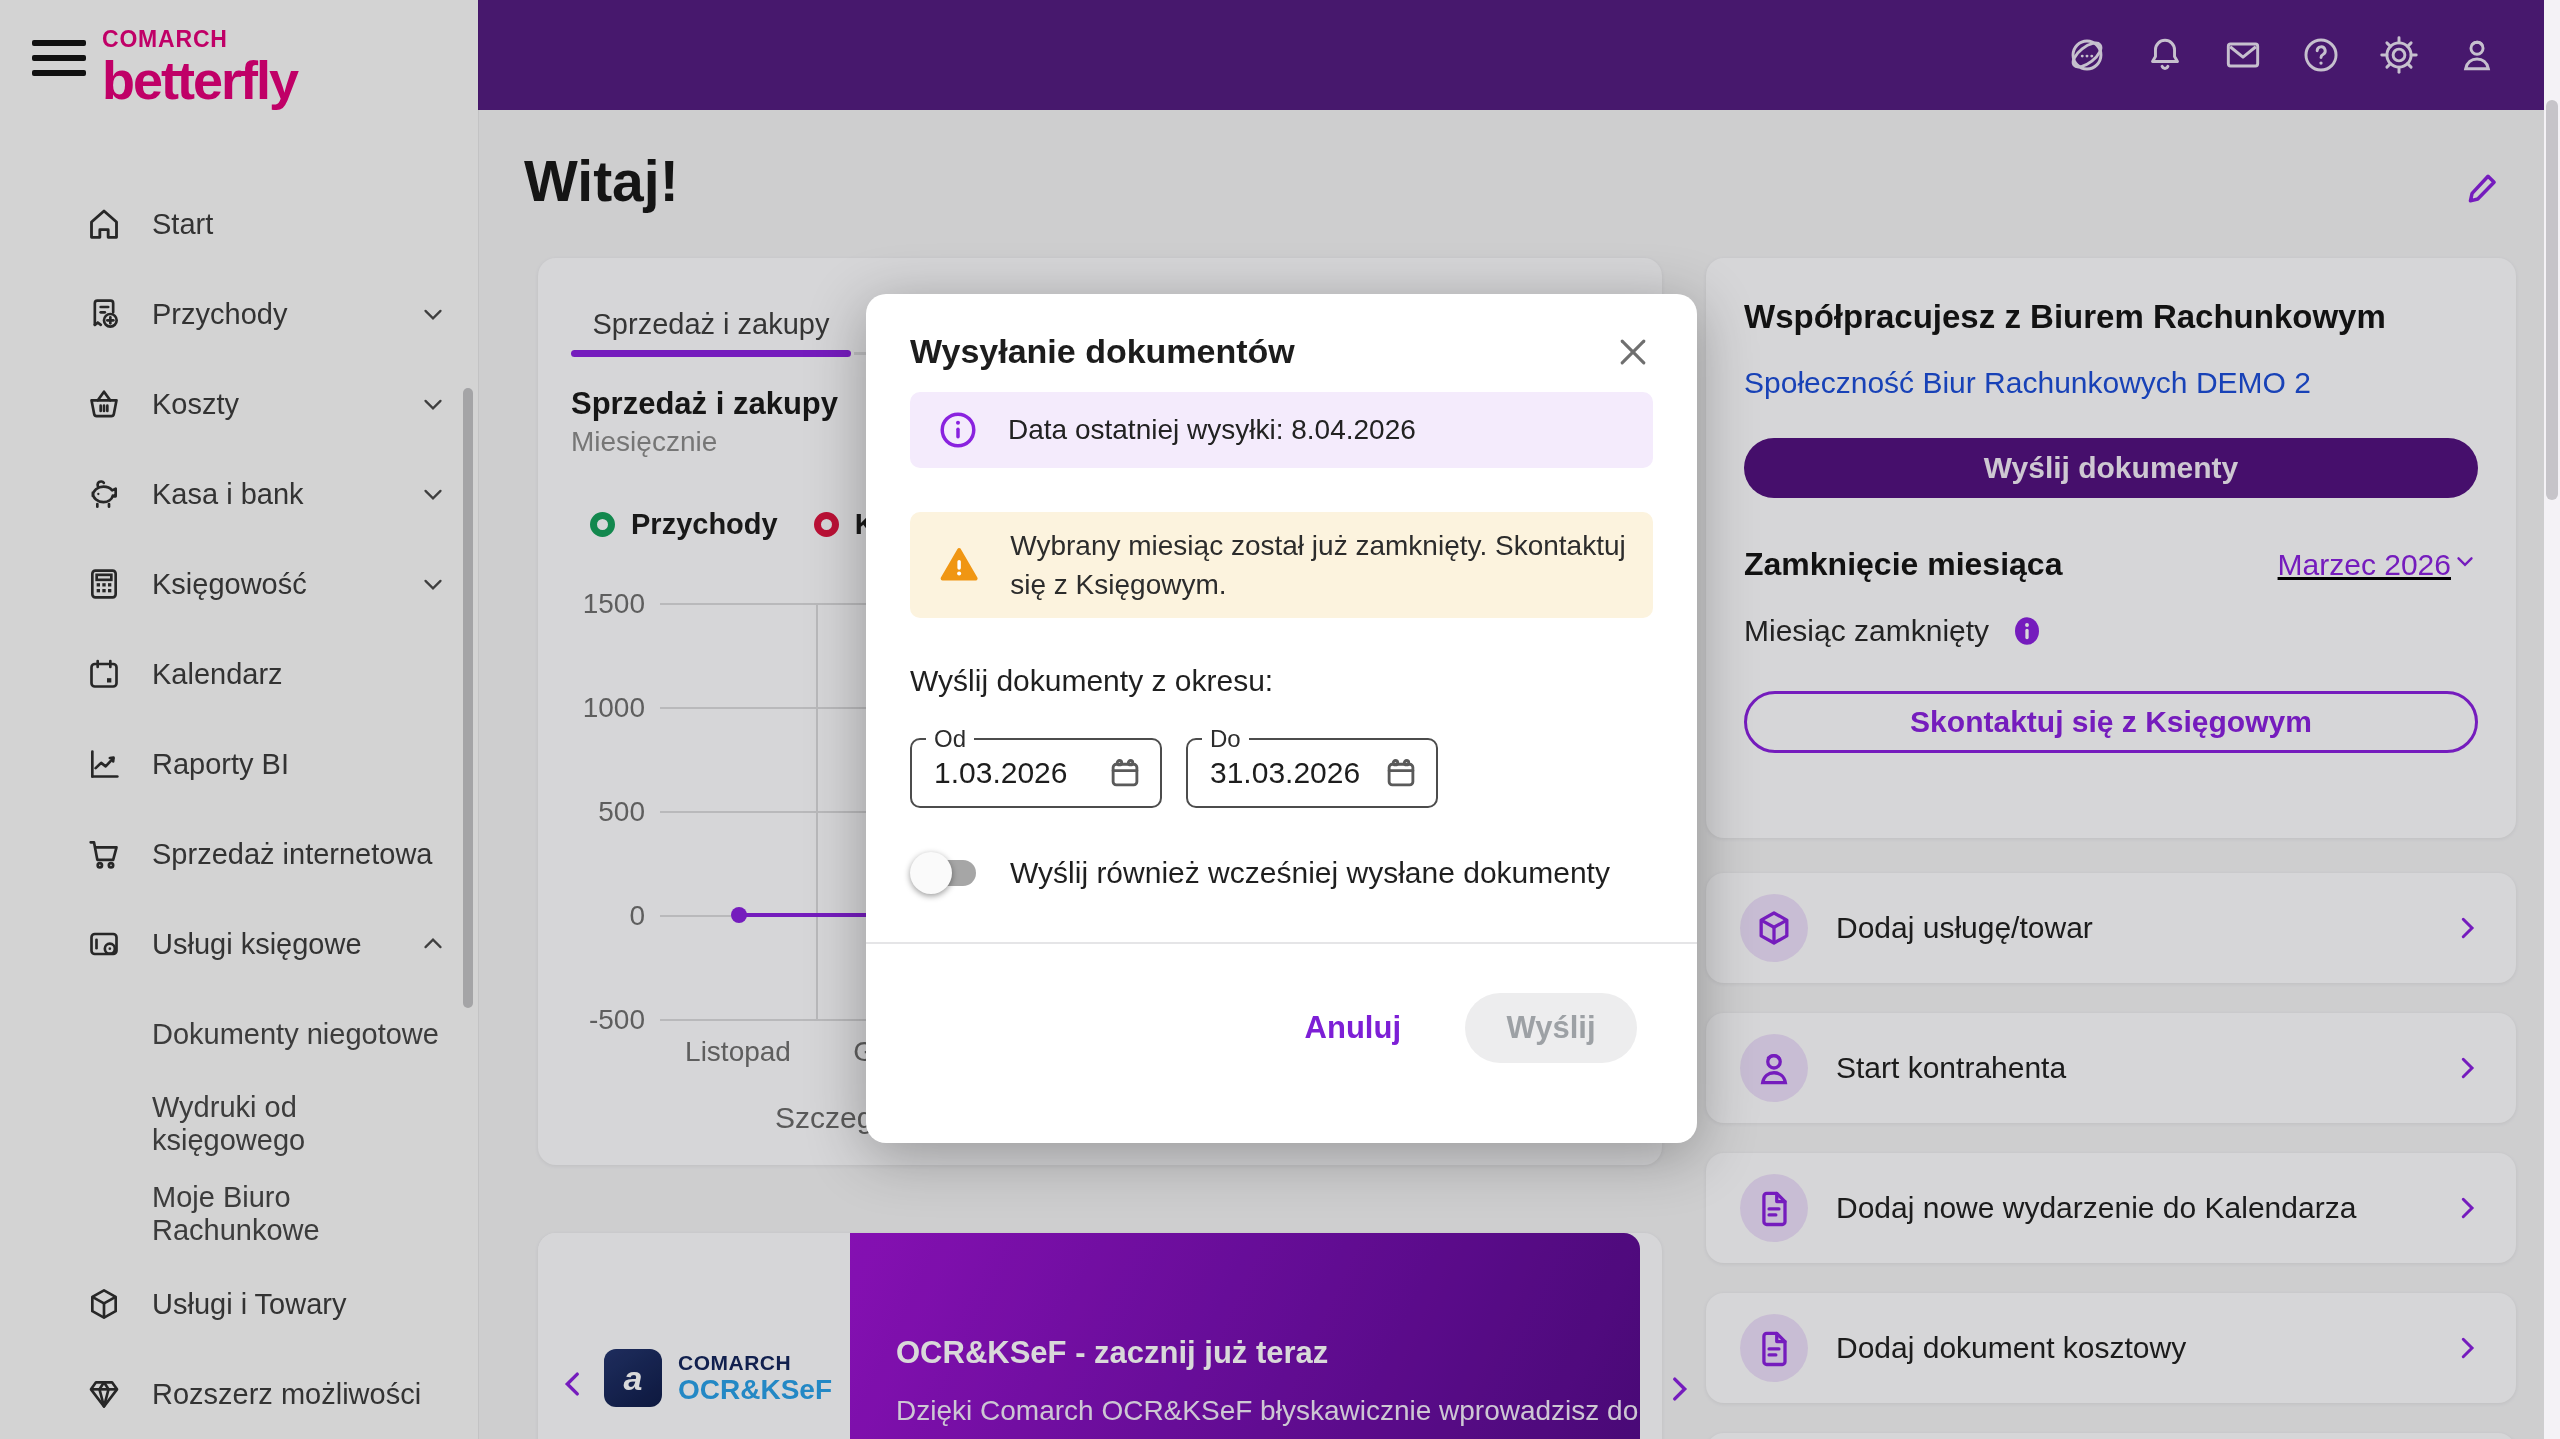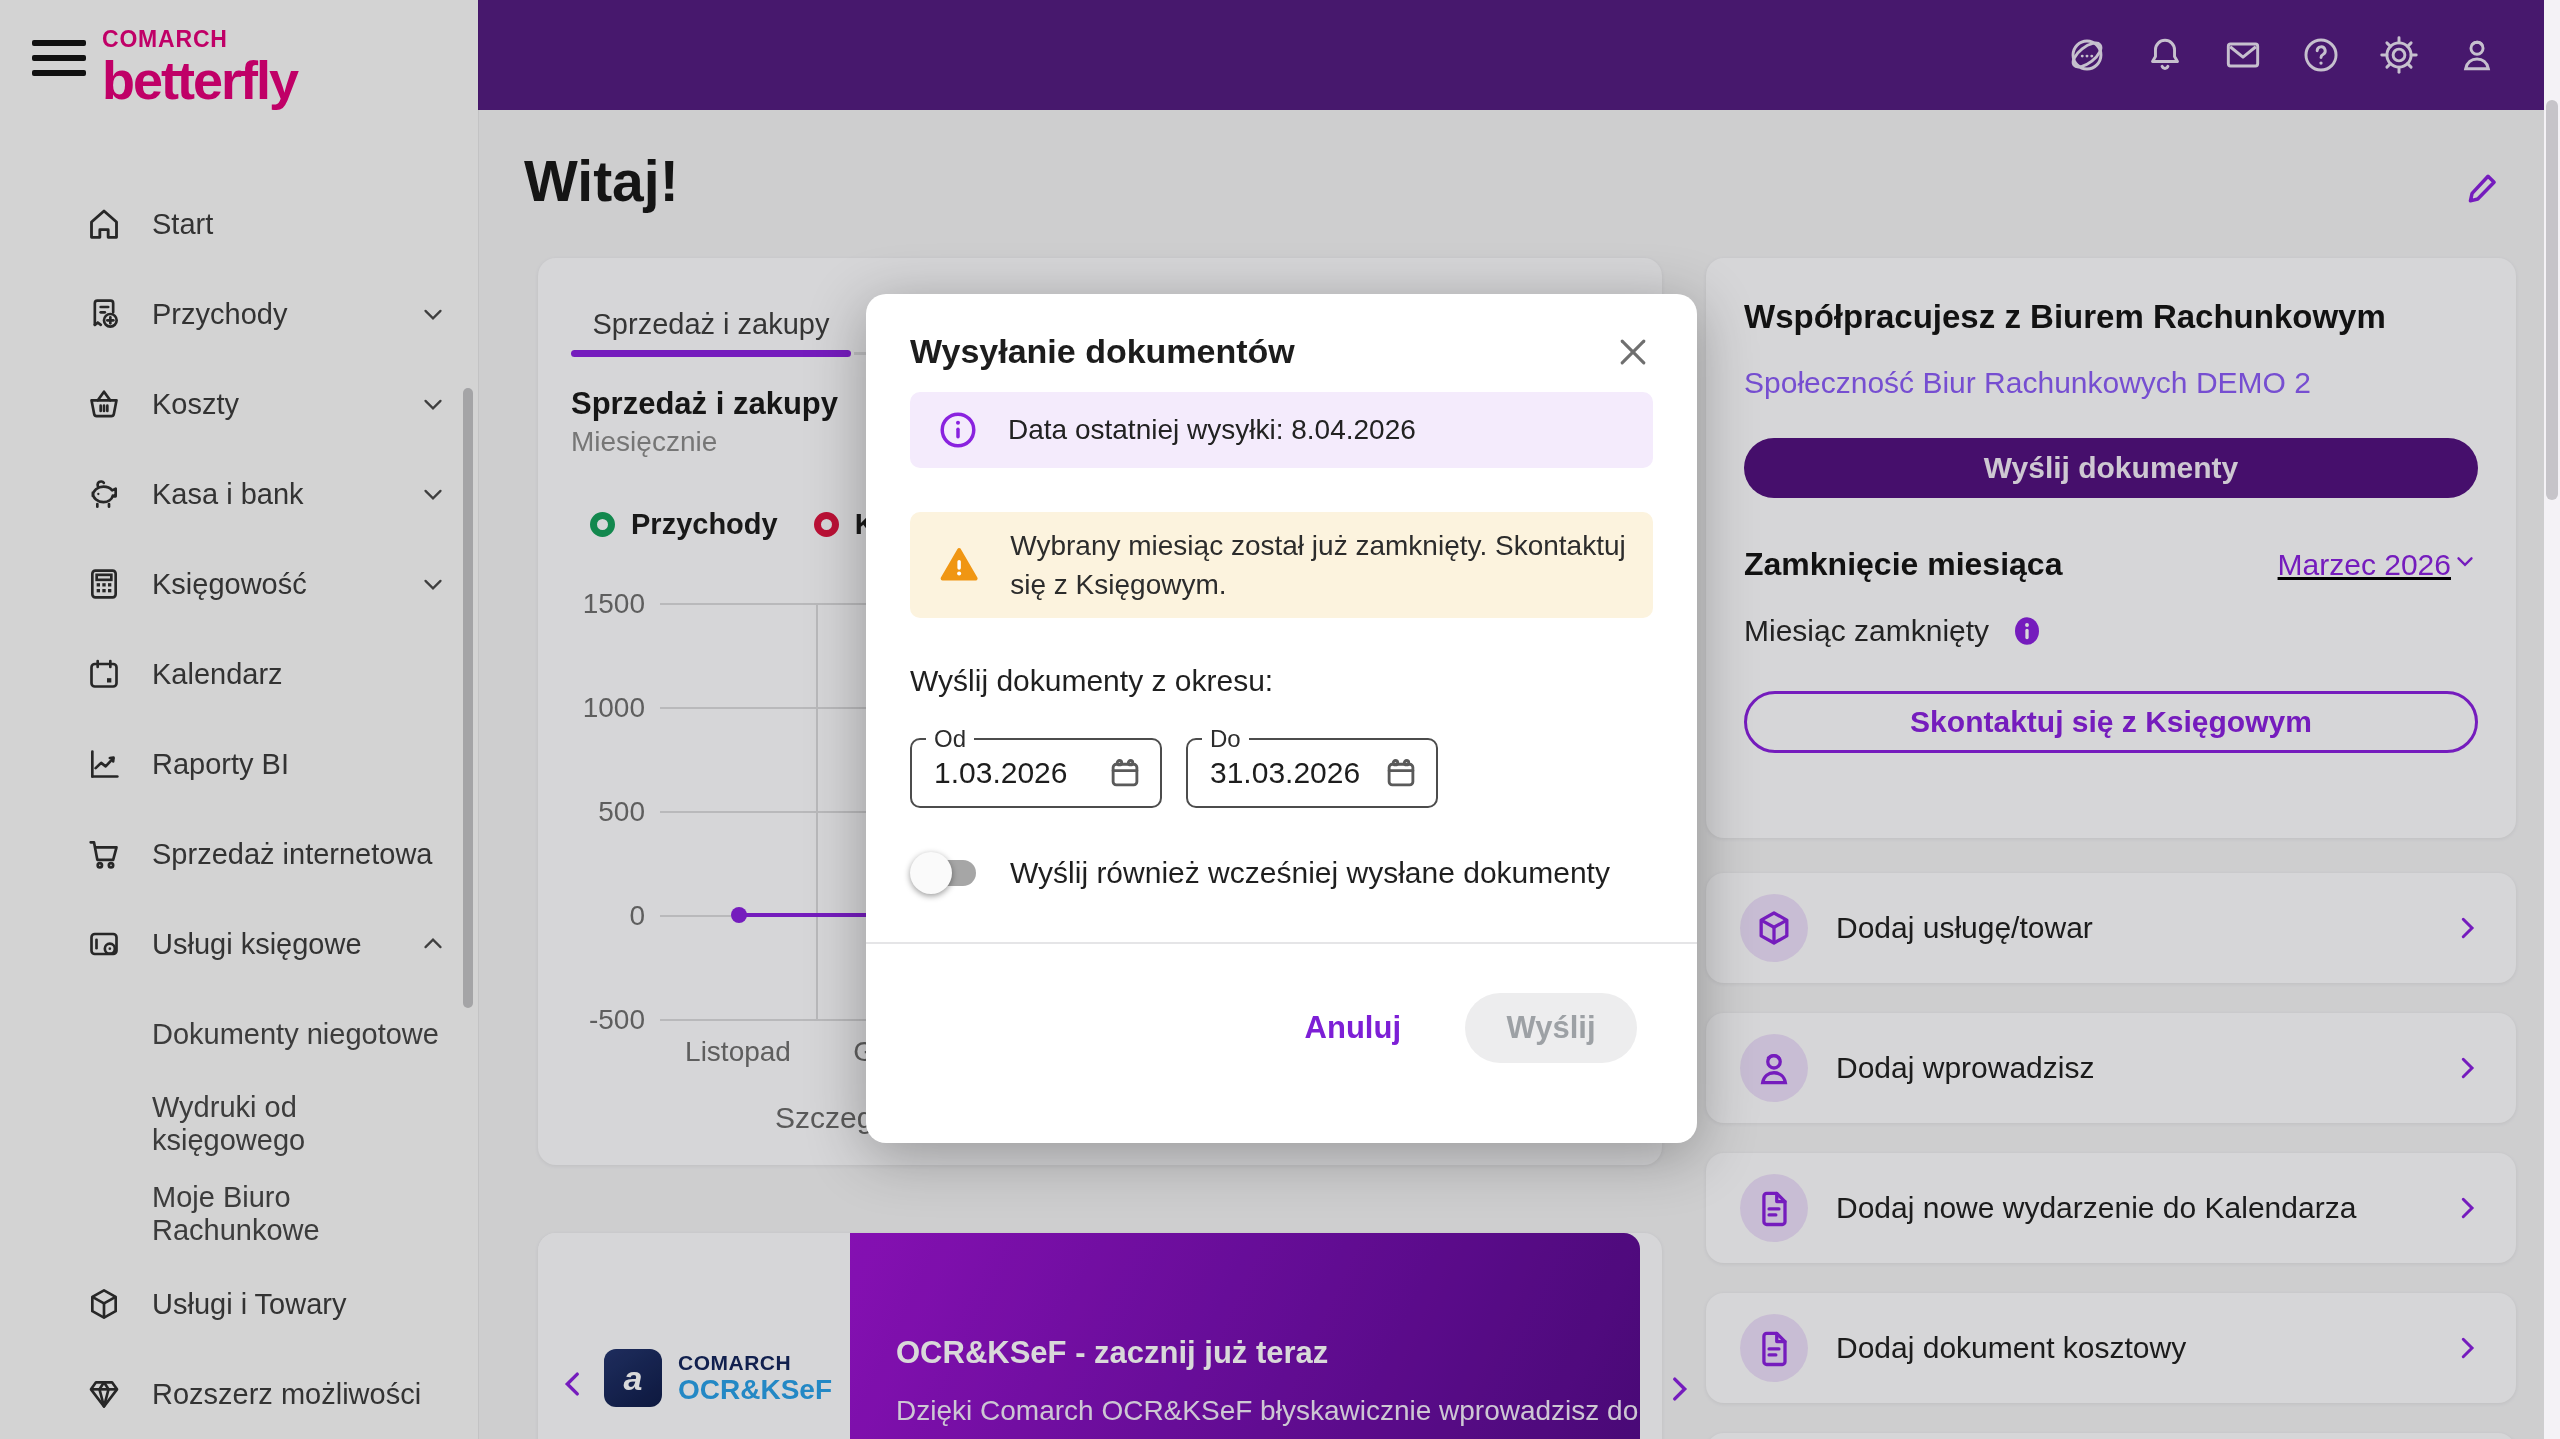--- a/index.html
+++ b/index.html
@@ -66,21 +66,21 @@
   .ocr-logo .t2 { font-size:28px; font-weight:700; color:#2aa0e8; line-height:1.05; }
   .ocr-right { position:absolute; left:312px; top:0; right:22px; bottom:0; background:linear-gradient(115deg,#9d13d2 0%,#7a10b4 45%,#560b8b 100%); border-radius:0 16px 16px 0; padding:102px 0 0 46px; }
   .ocr-title { font-size:31px; font-weight:700; color:#ffffff; }
   .ocr-body { margin-top:18px; width:800px; font-size:28px; color:#f1eaf8; line-height:1.55; }
   .ocr-body b { color:#ffffff; }
   .car-next { position:absolute; left:1662px; top:1372px; width:34px; height:34px; z-index:2; cursor:pointer; }
 
   
   .rp-card1 { left:1706px; top:258px; width:810px; height:580px; padding:40px 38px; }
   .rp-heading { font-size:33px; font-weight:700; color:#161616; }
-  .rp-link { margin-top:30px; font-size:30px; color:#8b5cf6; cursor:pointer; }
+  .rp-link { margin-top:30px; font-size:30px; color:#1d4ed8; cursor:pointer; }
   .rp-send { margin-top:38px; width:100%; height:60px; border:none; border-radius:30px; background:#53127f; color:#f2ecf7; font-size:30px; font-weight:600; font-family:inherit; cursor:pointer; }
   .rp-row1 { margin-top:48px; display:flex; align-items:center; justify-content:space-between; }
   .rp-row1 .l { font-size:32px; font-weight:700; color:#161616; }
   .month-sel { display:flex; align-items:flex-start; gap:1px; cursor:pointer;text-decoration:underline; }
   .month-sel .m { font-size:30px; color:#8a22df; }
   .rp-row2 { margin-top:30px; display:flex; align-items:center; gap:20px; }
   .rp-row2 .s { font-size:30px; color:#2a2a2a;text-align:center; }
   .rp-contact { margin-top:42px; width:100%; height:62px; border-radius:31px; border:3px solid #8a22df; background:transparent; color:#8a22df; font-size:30px; font-weight:600; font-family:inherit; cursor:pointer; }
 
   .action-card { left:1706px; width:810px; height:110px; display:flex; align-items:center; padding:0 34px; cursor:pointer; }
@@ -481,21 +481,21 @@
   </div>
 
   <div class="card action-card" style="top:1013px;">
     <span class="aicon">
       <svg viewBox="0 0 24 24" fill="none" stroke="#8a22df" stroke-width="1.8" stroke-linecap="round">
         <circle cx="12" cy="8.6" r="3.4"></circle>
         <path d="M5.8 20c.6-3.6 3.2-5.4 6.2-5.4s5.6 1.8 6.2 5.4z"></path>
         <path d="M9 6.5c1.5-1.7 4.5-1.6 5.8.3"></path>
       </svg>
     </span>
-    <span class="alabel">Dodaj wprowadzisz</span>
+    <span class="alabel">Start kontrahenta</span>
     <span class="achev">
       <svg viewBox="0 0 24 24" fill="none" stroke="#8a22df" stroke-width="2.4" stroke-linecap="round">
           <polyline points="9,5 16,12 9,19"></polyline>
         </svg>
     </span>
   </div>
 
   <div class="card action-card" style="top:1153px;">
     <span class="aicon">
       <svg viewBox="0 0 24 24" fill="none" stroke="#8a22df" stroke-width="1.8" stroke-linecap="round" stroke-linejoin="round">

